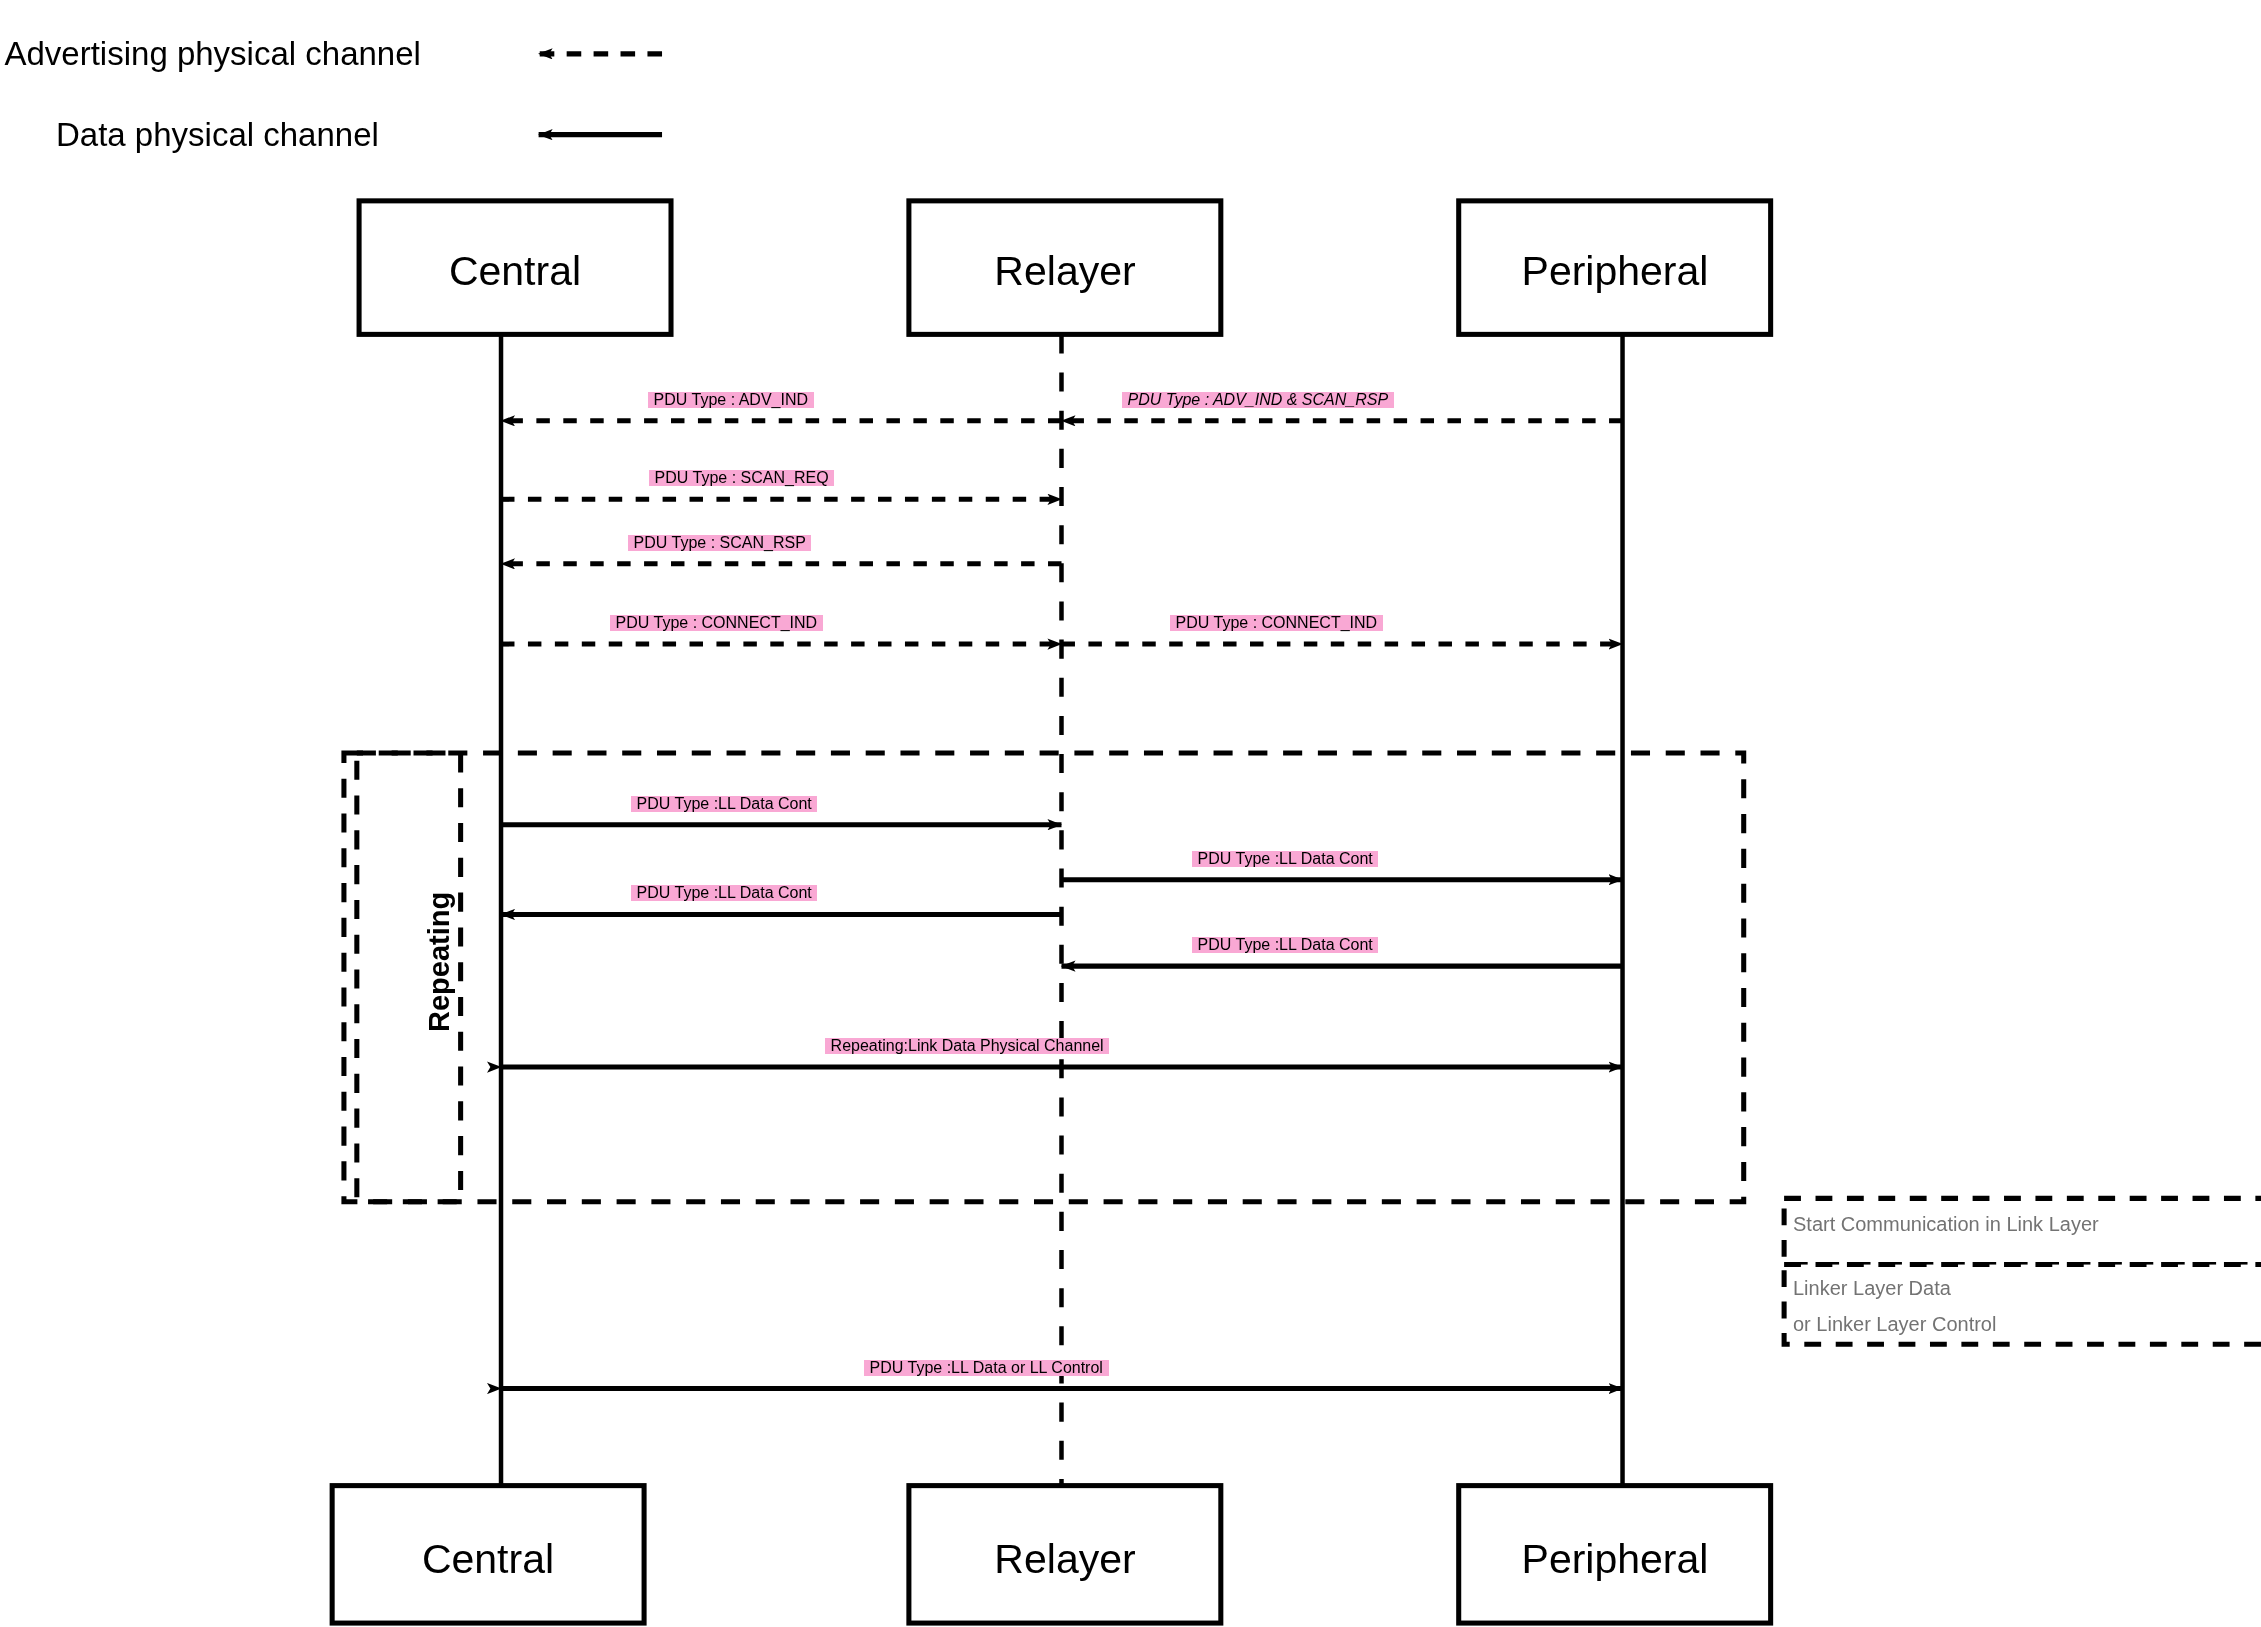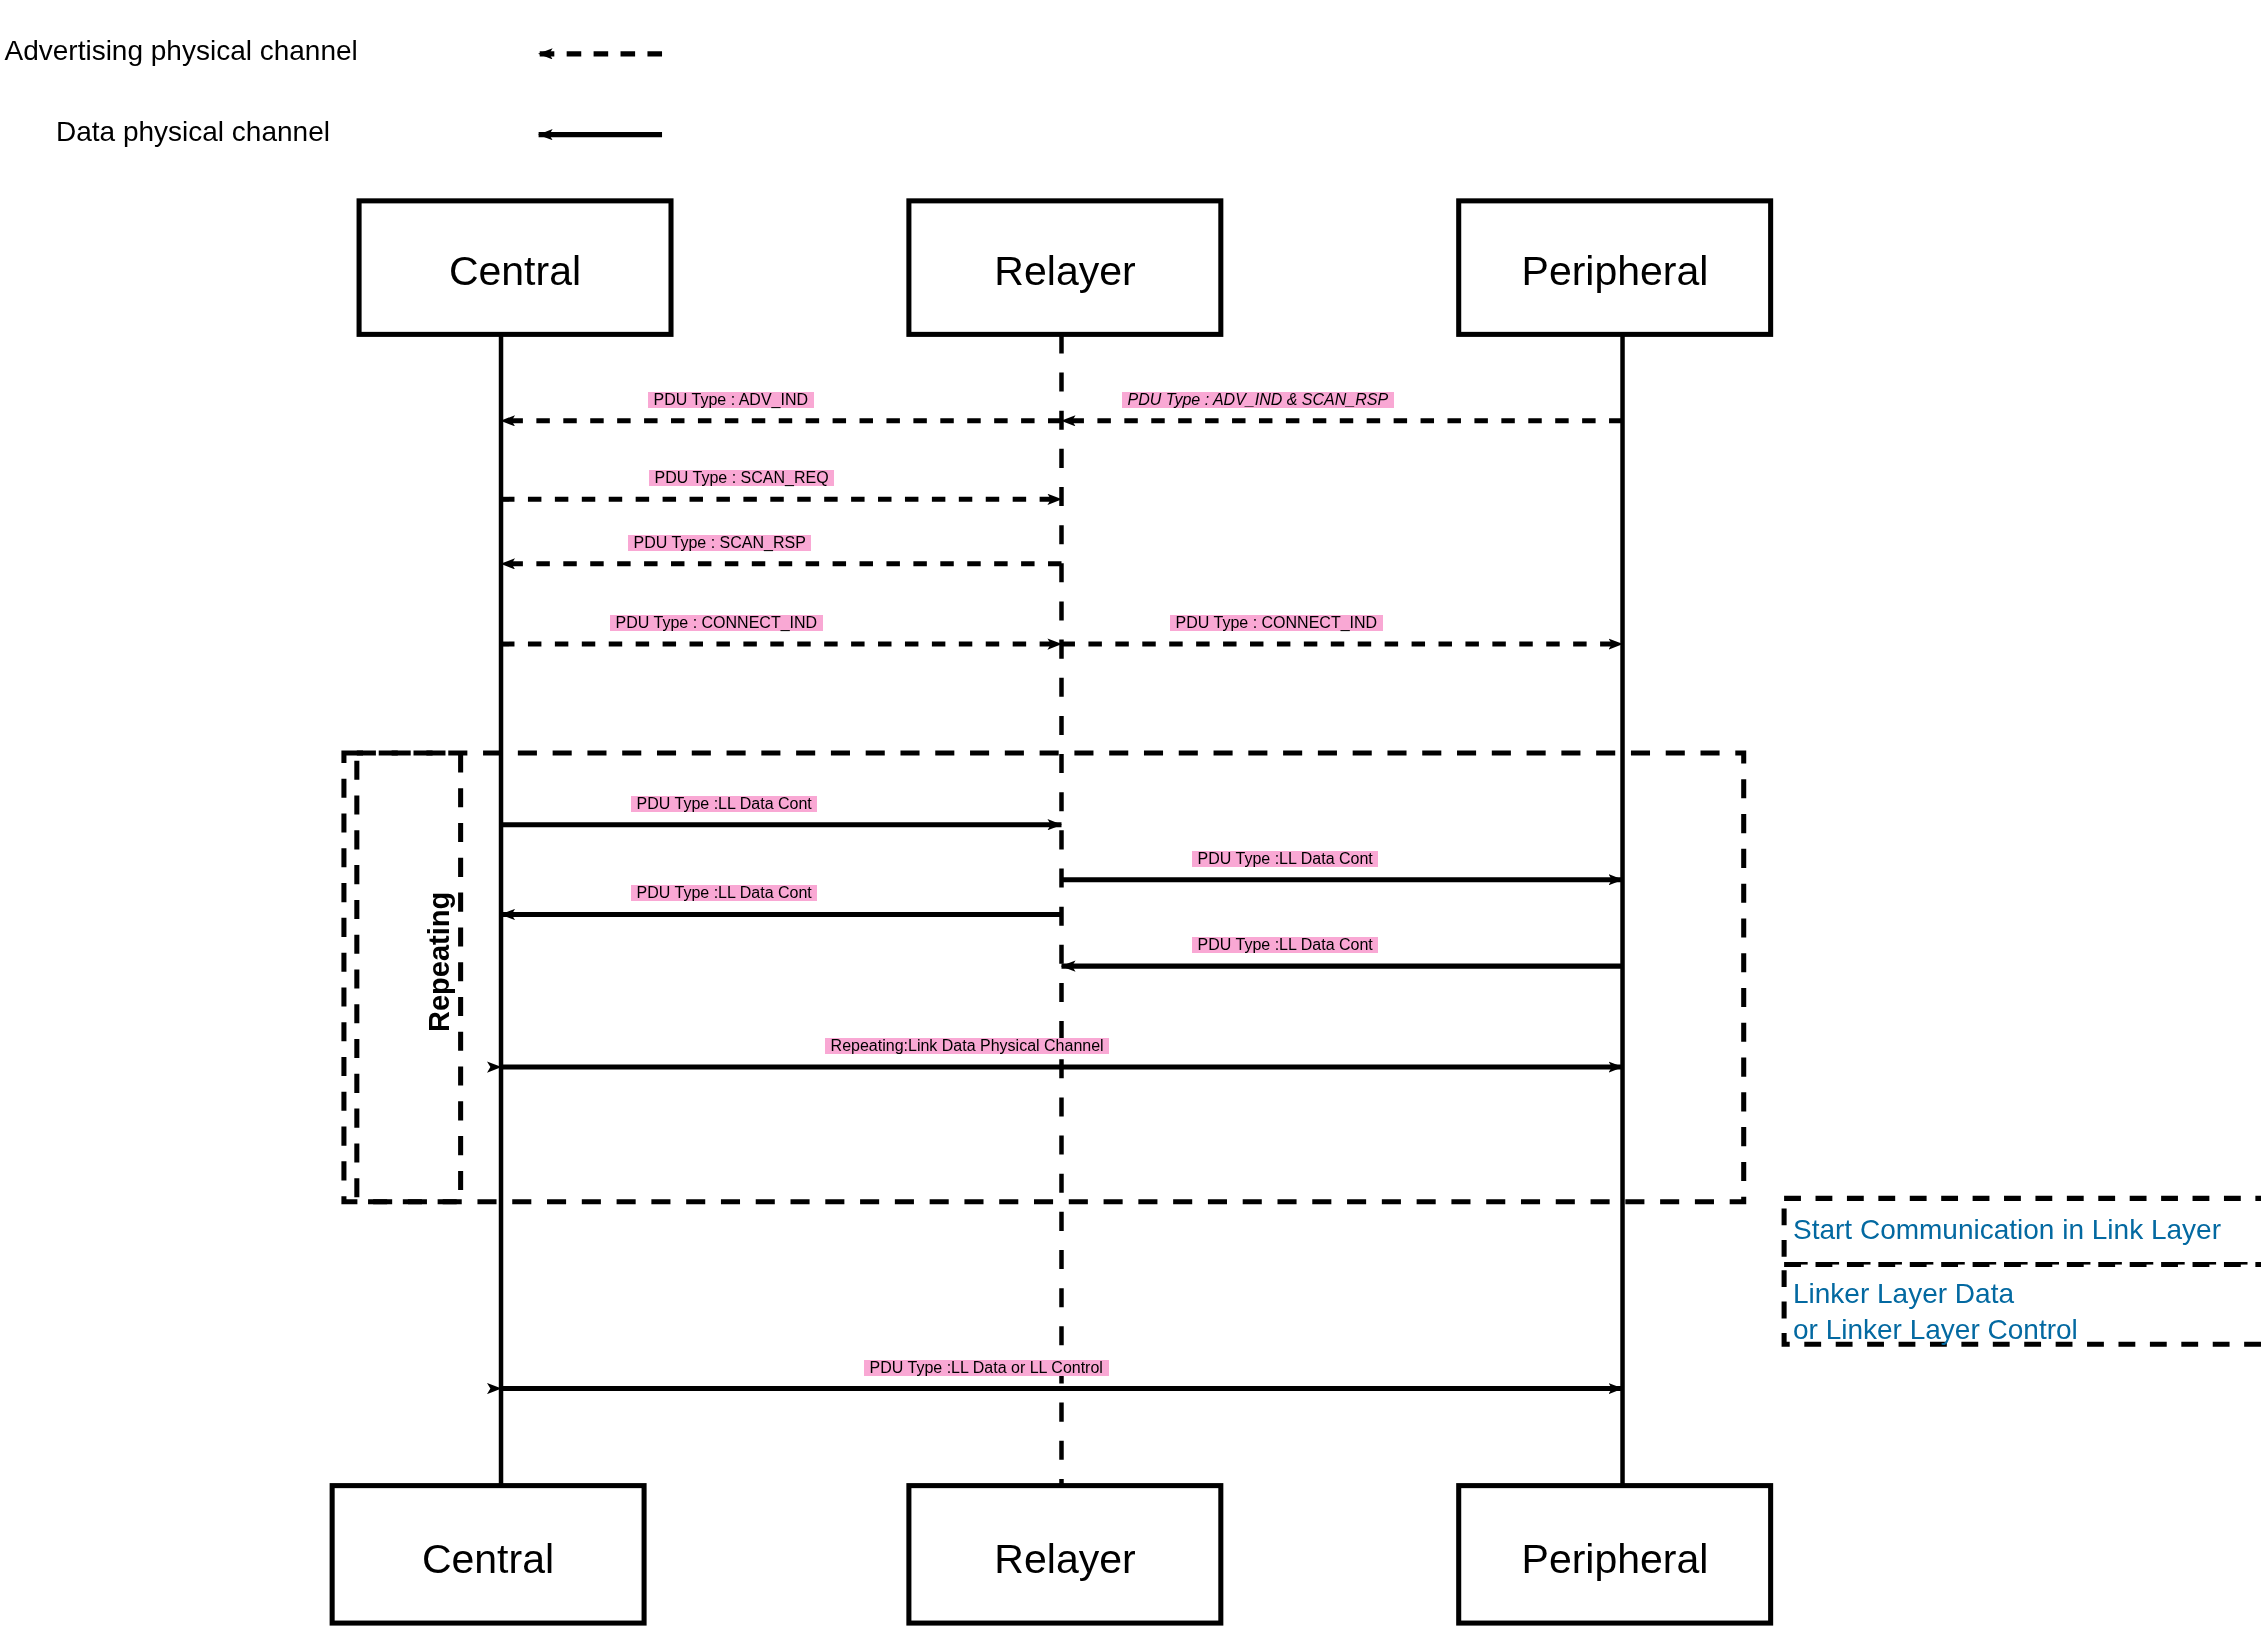--- a/index.html
+++ b/index.html
@@ -4,33 +4,33 @@
 <title>BLE Link Layer Sequence Diagram</title>
 <style>
   html,body{margin:0;padding:0;background:#ffffff;}
   body{
     width:2261px;height:1627px;position:relative;overflow:hidden;
     font-family:"Liberation Sans","DejaVu Sans",sans-serif;
     color:#000000;
   }
   #canvas{position:absolute;left:0;top:0;width:2261px;height:1627px;}
   .legend-label{
-    position:absolute;font-size:28px;color:#000;white-space:nowrap;
+    position:absolute;font-size:33px;color:#000;white-space:nowrap;
     line-height:1;
   }
   .lifeline-title{
     position:absolute;font-size:41px;color:#000;white-space:nowrap;
     text-align:center;line-height:1;
   }
   .msg-label{
     position:absolute;font-size:16px;color:#000;white-space:nowrap;
     background:#f9a8d4;padding:0 5.6px;line-height:1;
   }
   .note-text{
-    position:absolute;font-size:28px;color:#0369a1;white-space:nowrap;
+    position:absolute;font-size:20px;color:#737373;white-space:nowrap;
     line-height:1.18;
   }
   .frag-label{
     position:absolute;font-size:29px;font-weight:bold;color:#000;
     white-space:nowrap;transform-origin:0 0;
     transform:rotate(-90deg);line-height:1;
   }
 </style>
 </head>
 <body>

